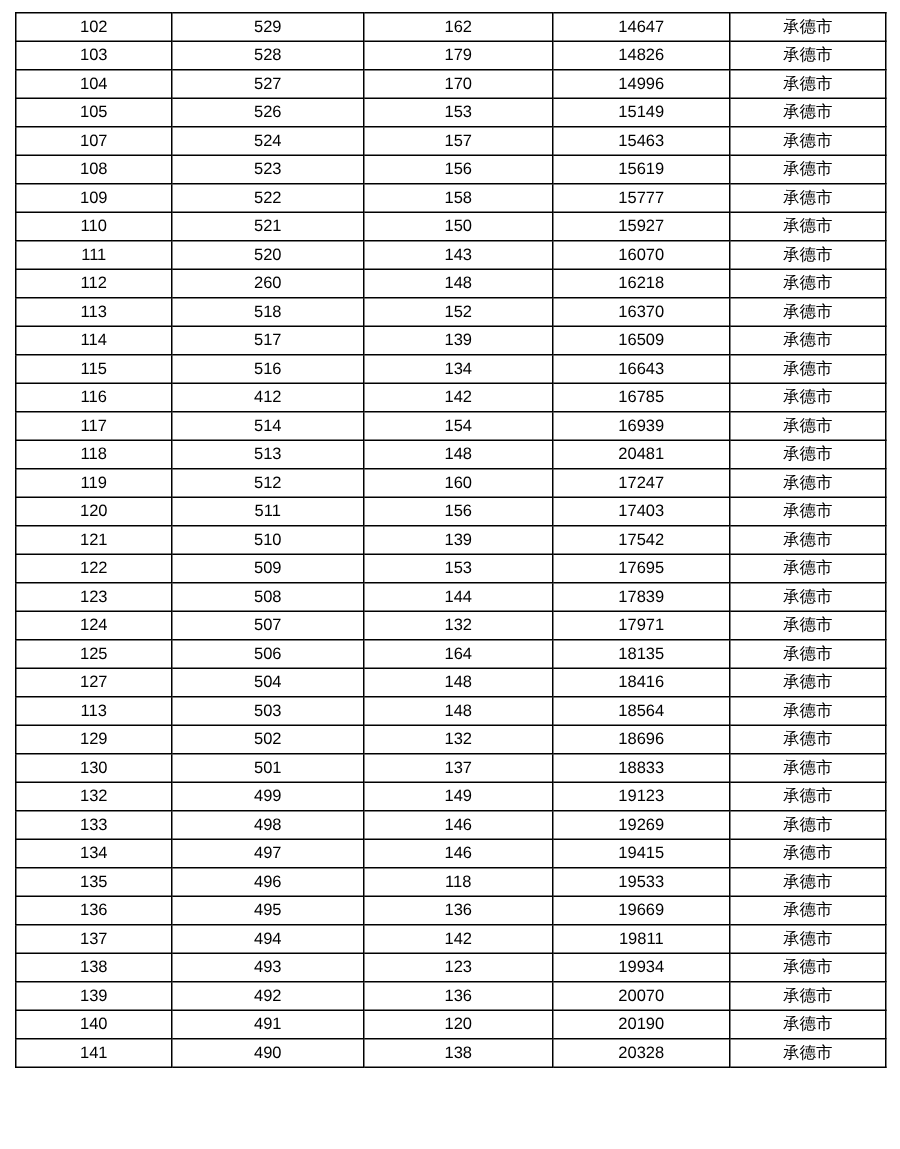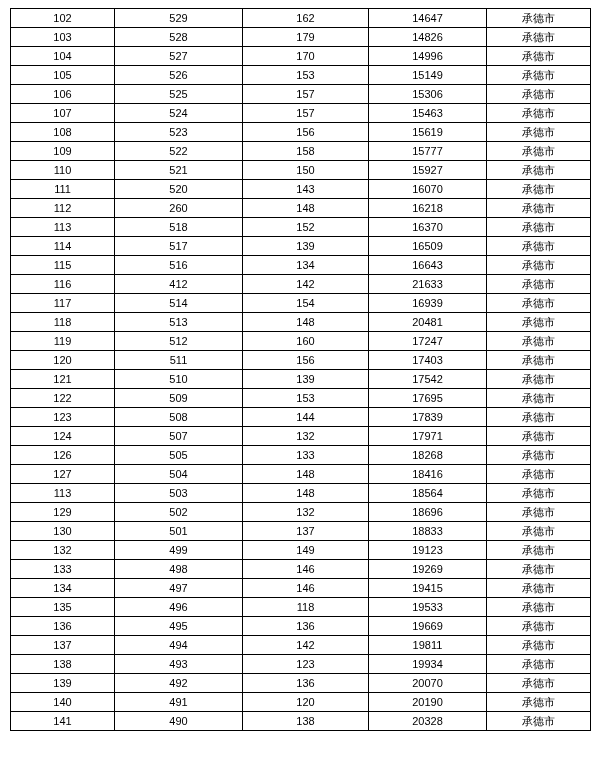--- a/index.html
+++ b/index.html
@@ -82,27 +82,20 @@
           <td class="region-cell">承德市</td>
         </tr>
         <tr>
           <td>105</td>
           <td>526</td>
           <td>153</td>
           <td>15149</td>
           <td class="region-cell">承德市</td>
         </tr>
         <tr>
-          <td>106</td>
-          <td>525</td>
-          <td>157</td>
-          <td>15306</td>
-          <td class="region-cell">承德市</td>
-        </tr>
-        <tr>
           <td>107</td>
           <td>524</td>
           <td>157</td>
           <td>15463</td>
           <td class="region-cell">承德市</td>
         </tr>
         <tr>
           <td>108</td>
           <td>523</td>
           <td>156</td>
@@ -155,21 +148,21 @@
           <td>115</td>
           <td>516</td>
           <td>134</td>
           <td>16643</td>
           <td class="region-cell">承德市</td>
         </tr>
         <tr>
           <td>116</td>
           <td>412</td>
           <td>142</td>
-          <td>21633</td>
+          <td>16785</td>
           <td class="region-cell">承德市</td>
         </tr>
         <tr>
           <td>117</td>
           <td>514</td>
           <td>154</td>
           <td>16939</td>
           <td class="region-cell">承德市</td>
         </tr>
         <tr>
@@ -215,24 +208,24 @@
           <td class="region-cell">承德市</td>
         </tr>
         <tr>
           <td>124</td>
           <td>507</td>
           <td>132</td>
           <td>17971</td>
           <td class="region-cell">承德市</td>
         </tr>
         <tr>
-          <td>126</td>
-          <td>505</td>
-          <td>133</td>
-          <td>18268</td>
+          <td>125</td>
+          <td>506</td>
+          <td>164</td>
+          <td>18135</td>
           <td class="region-cell">承德市</td>
         </tr>
         <tr>
           <td>127</td>
           <td>504</td>
           <td>148</td>
           <td>18416</td>
           <td class="region-cell">承德市</td>
         </tr>
         <tr>

